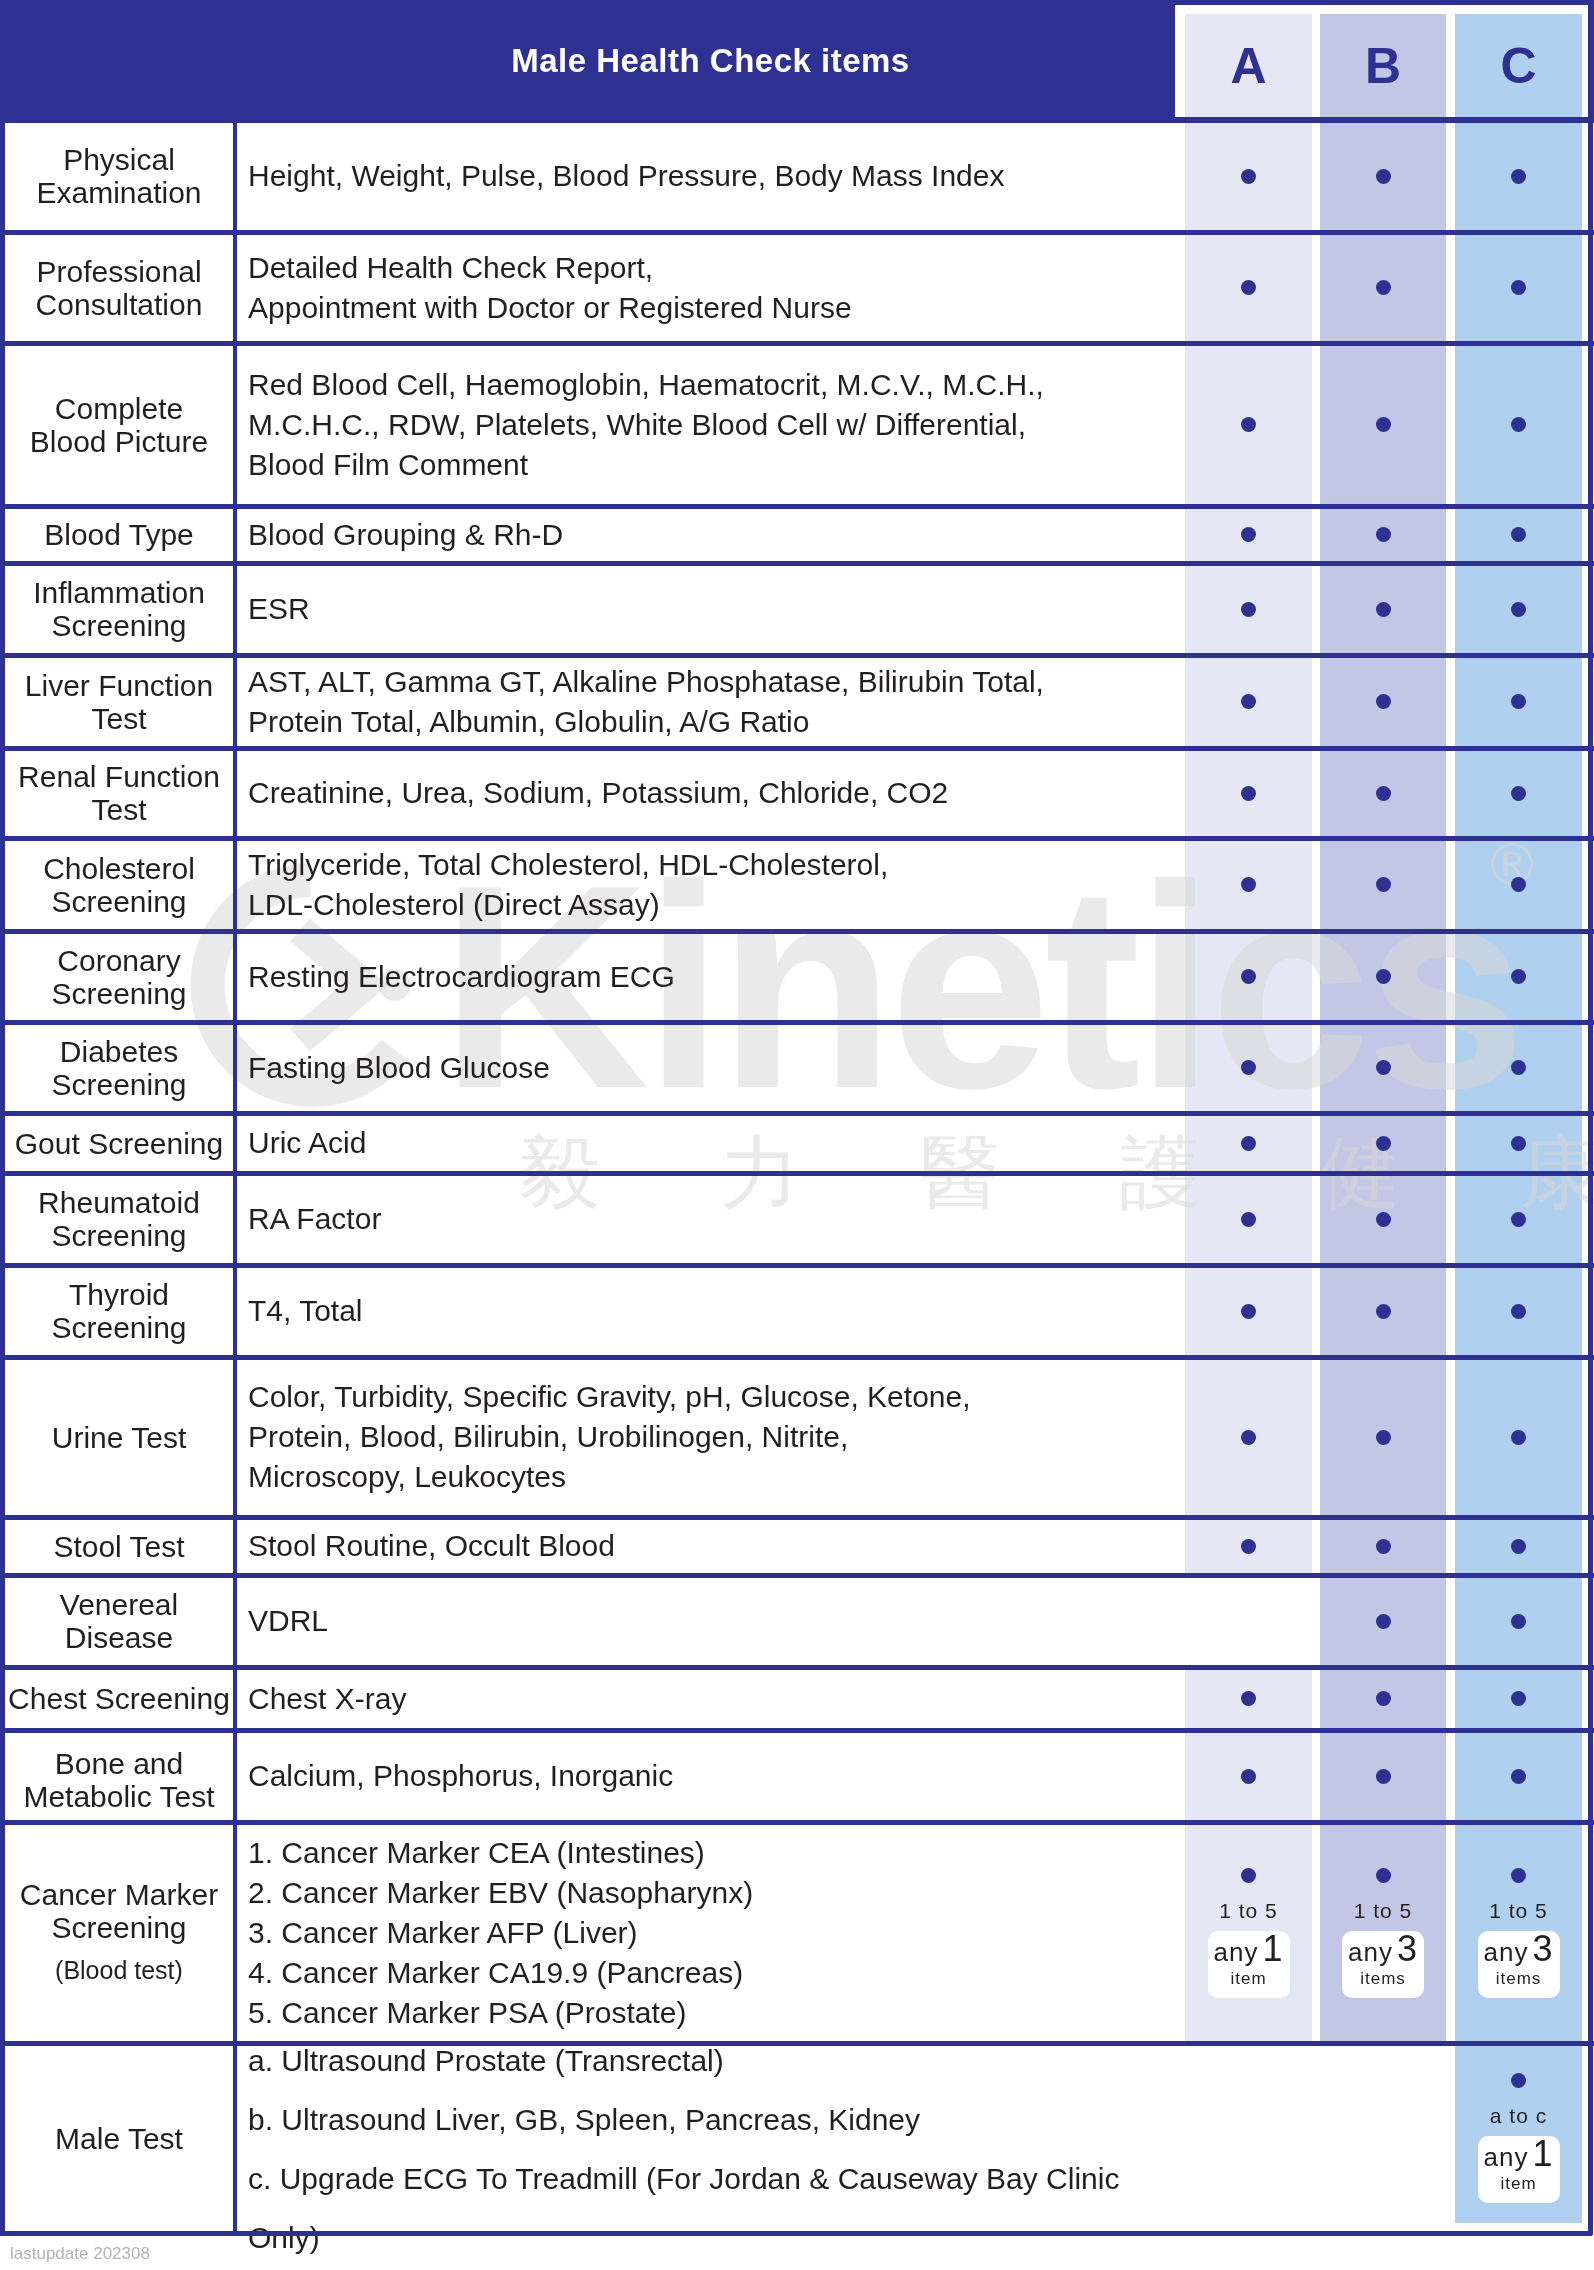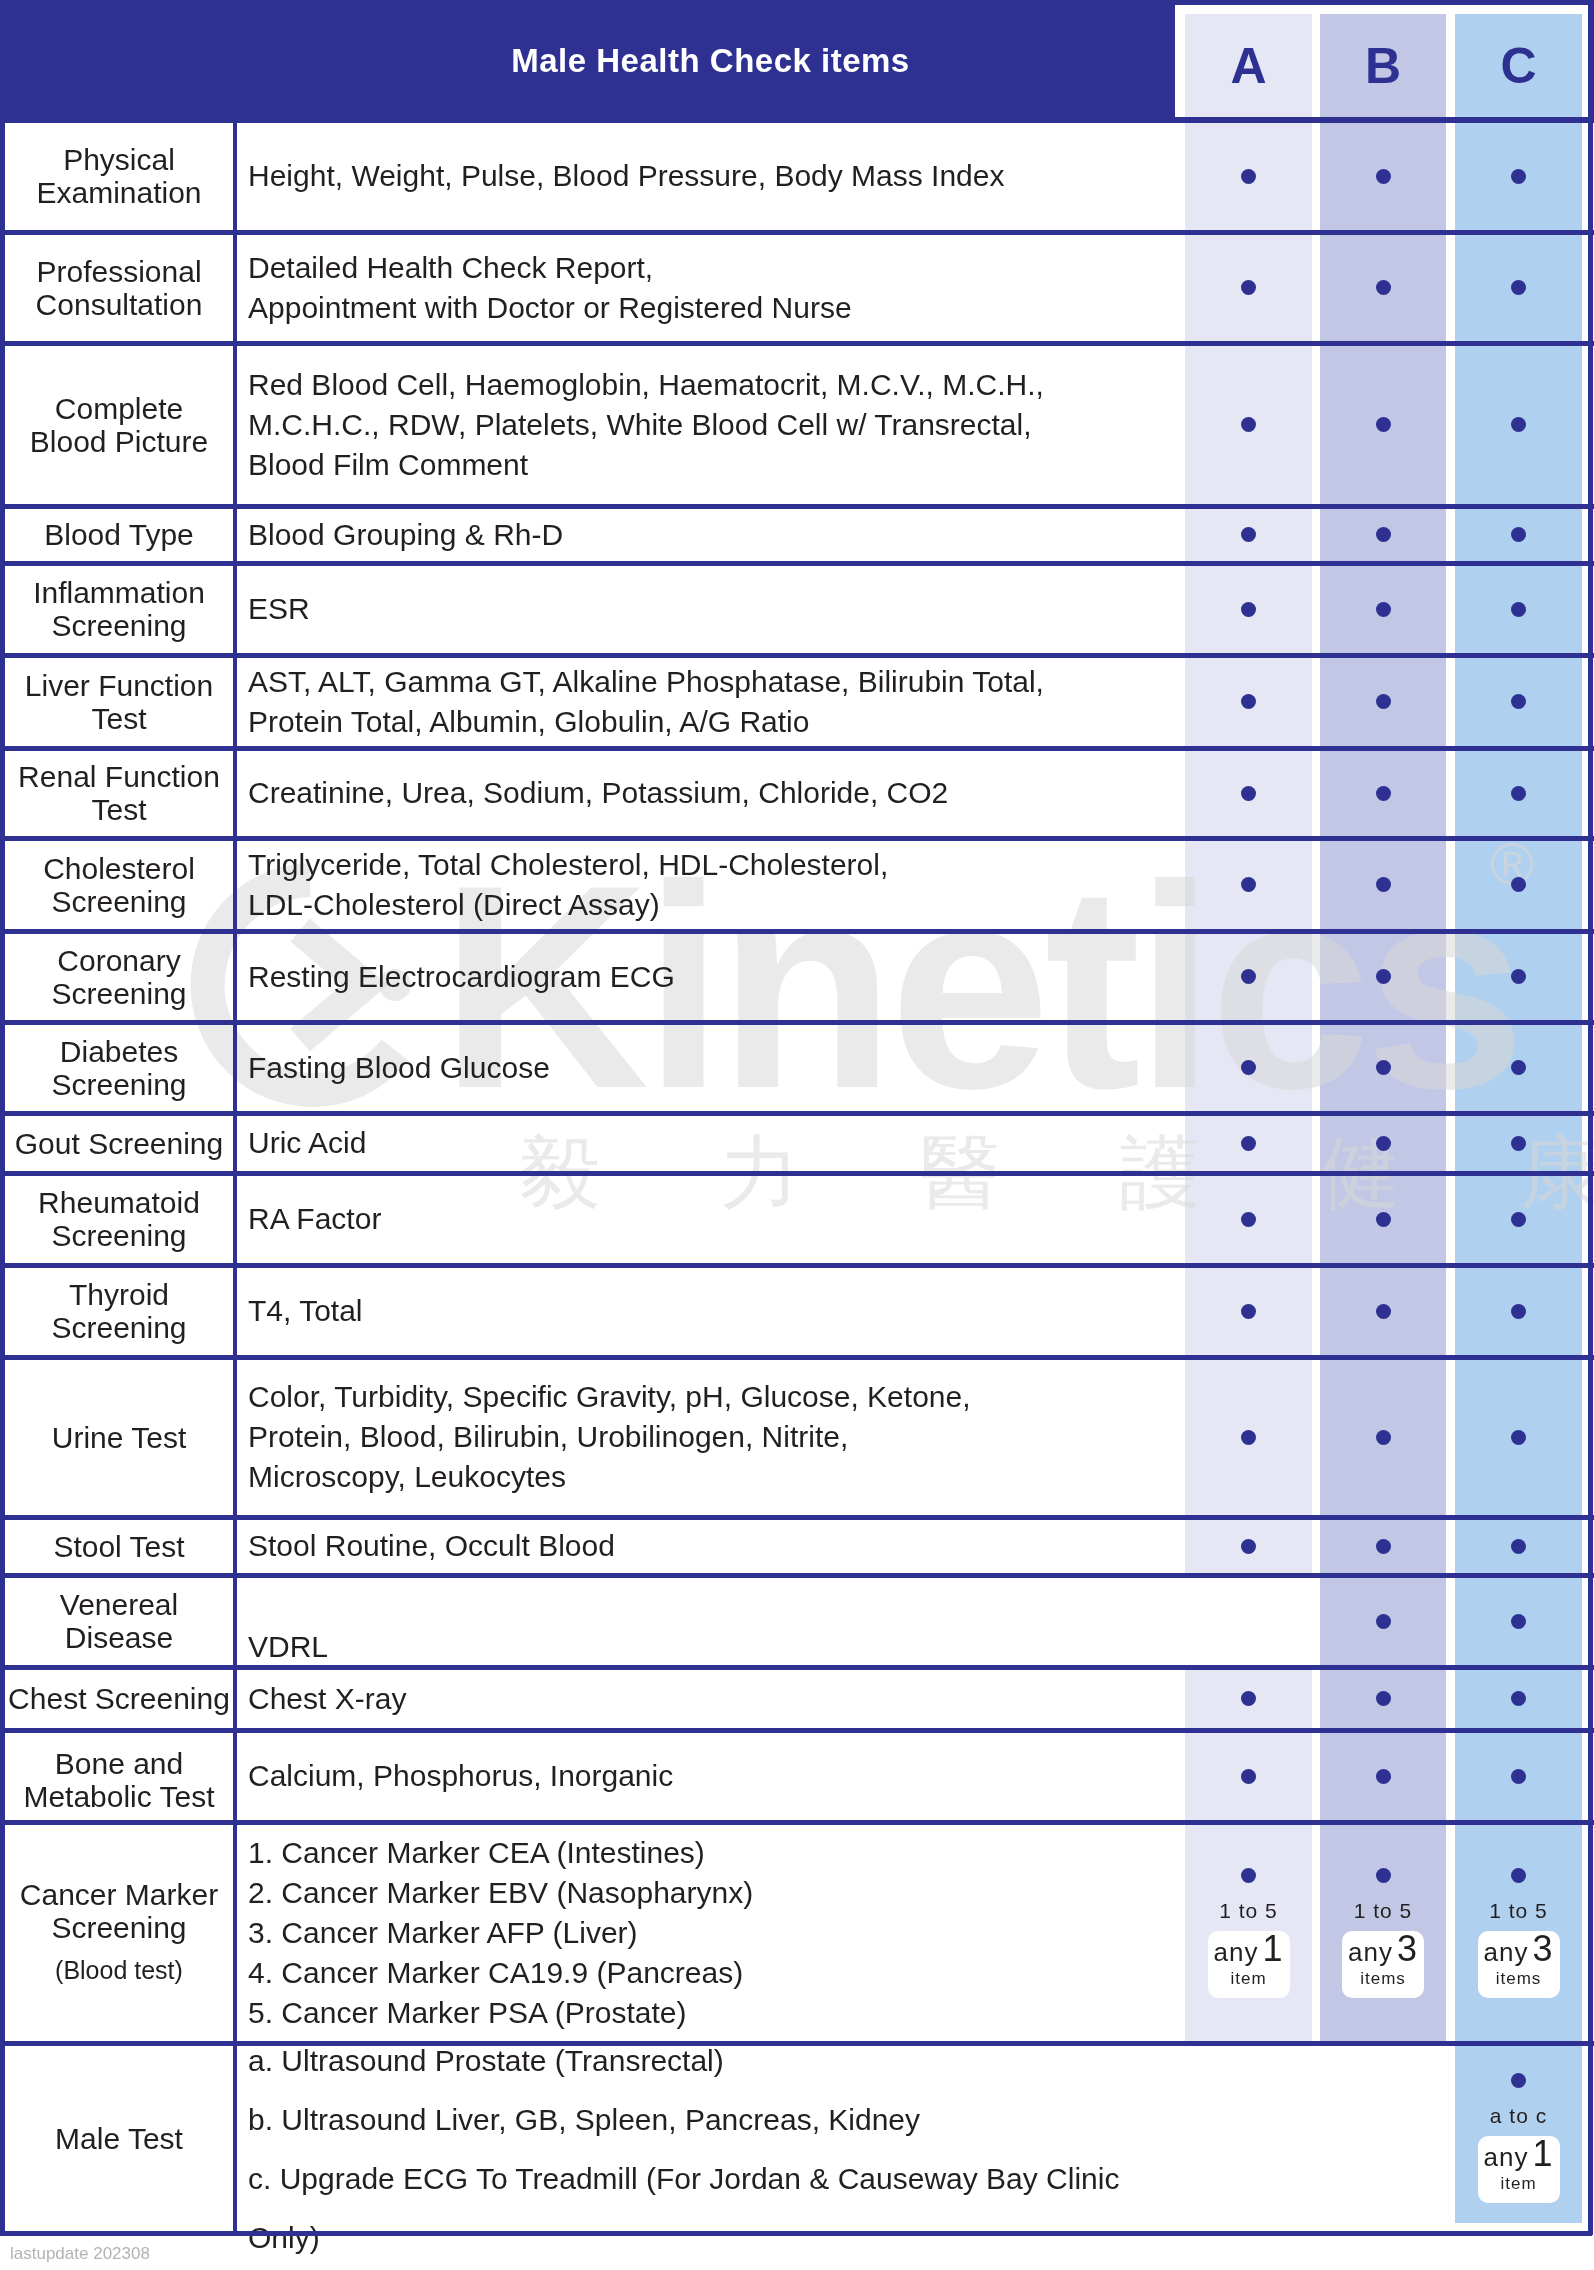--- a/index.html
+++ b/index.html
@@ -120,21 +120,21 @@
         <div class="mark" style="left: 1455px; width: 127px; top: 0px; height: 111px;">
           <div class="dot"></div>
         </div>
       </div>
       <div class="hline" style="top: 230px;"></div>
       <div class="row" style="top: 343px; height: 163px;">
         <div class="cell-name" style="top: 0px; height: 163px;"><div>Complete
 Blood Picture</div></div>
         <div class="cell-desc" style="top: 0px; height: 163px;">
           <div>Red Blood Cell, Haemoglobin, Haematocrit, M.C.V., M.C.H.,</div>
-          <div>M.C.H.C., RDW, Platelets, White Blood Cell w/ Transrectal,</div>
+          <div>M.C.H.C., RDW, Platelets, White Blood Cell w/ Differential,</div>
           <div>Blood Film Comment</div>
         </div>
         <div class="mark" style="left: 1185px; width: 127px; top: 0px; height: 163px;">
           <div class="dot"></div>
         </div>
         <div class="mark" style="left: 1320px; width: 126px; top: 0px; height: 163px;">
           <div class="dot"></div>
         </div>
         <div class="mark" style="left: 1455px; width: 127px; top: 0px; height: 163px;">
           <div class="dot"></div>
@@ -341,21 +341,21 @@
           <div class="dot"></div>
         </div>
         <div class="mark" style="left: 1455px; width: 127px; top: 0px; height: 58px;">
           <div class="dot"></div>
         </div>
       </div>
       <div class="hline" style="top: 1515px;"></div>
       <div class="row" style="top: 1575px; height: 92px;">
         <div class="cell-name" style="top: 0px; height: 92px;"><div>Venereal
 Disease</div></div>
-        <div class="cell-desc" style="top: 0px; height: 92px; justify-content: flex-end;">
+        <div class="cell-desc" style="top: 0px; height: 92px;">
           <div>VDRL</div>
         </div>
         <div class="mark" style="left: 1320px; width: 126px; top: 0px; height: 92px;">
           <div class="dot"></div>
         </div>
         <div class="mark" style="left: 1455px; width: 127px; top: 0px; height: 92px;">
           <div class="dot"></div>
         </div>
       </div>
       <div class="hline" style="top: 1573px;"></div>

